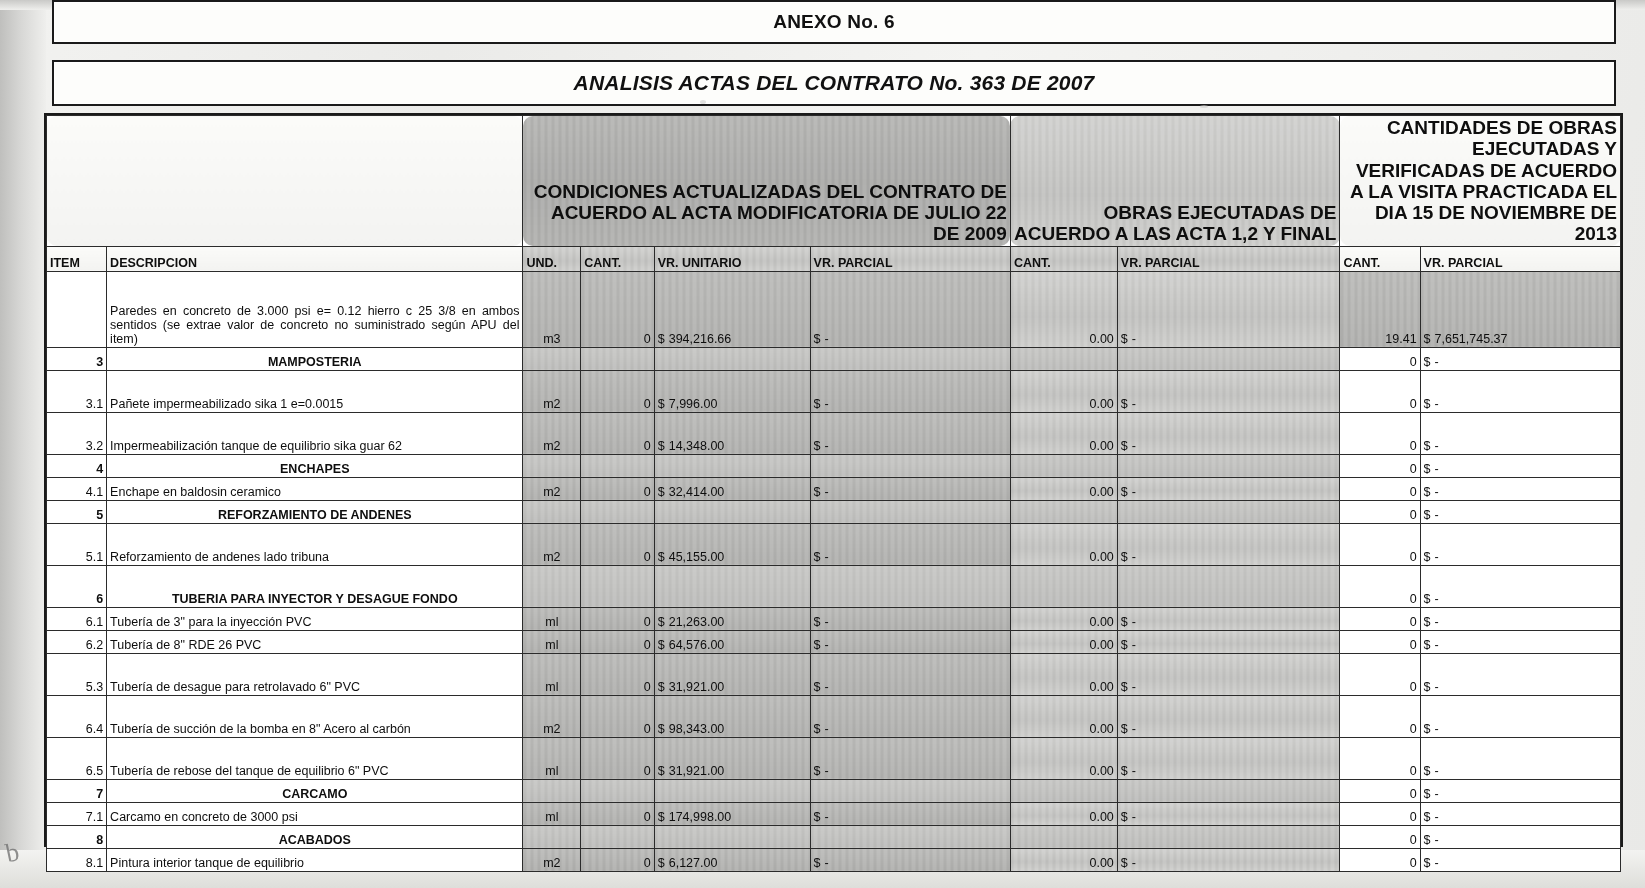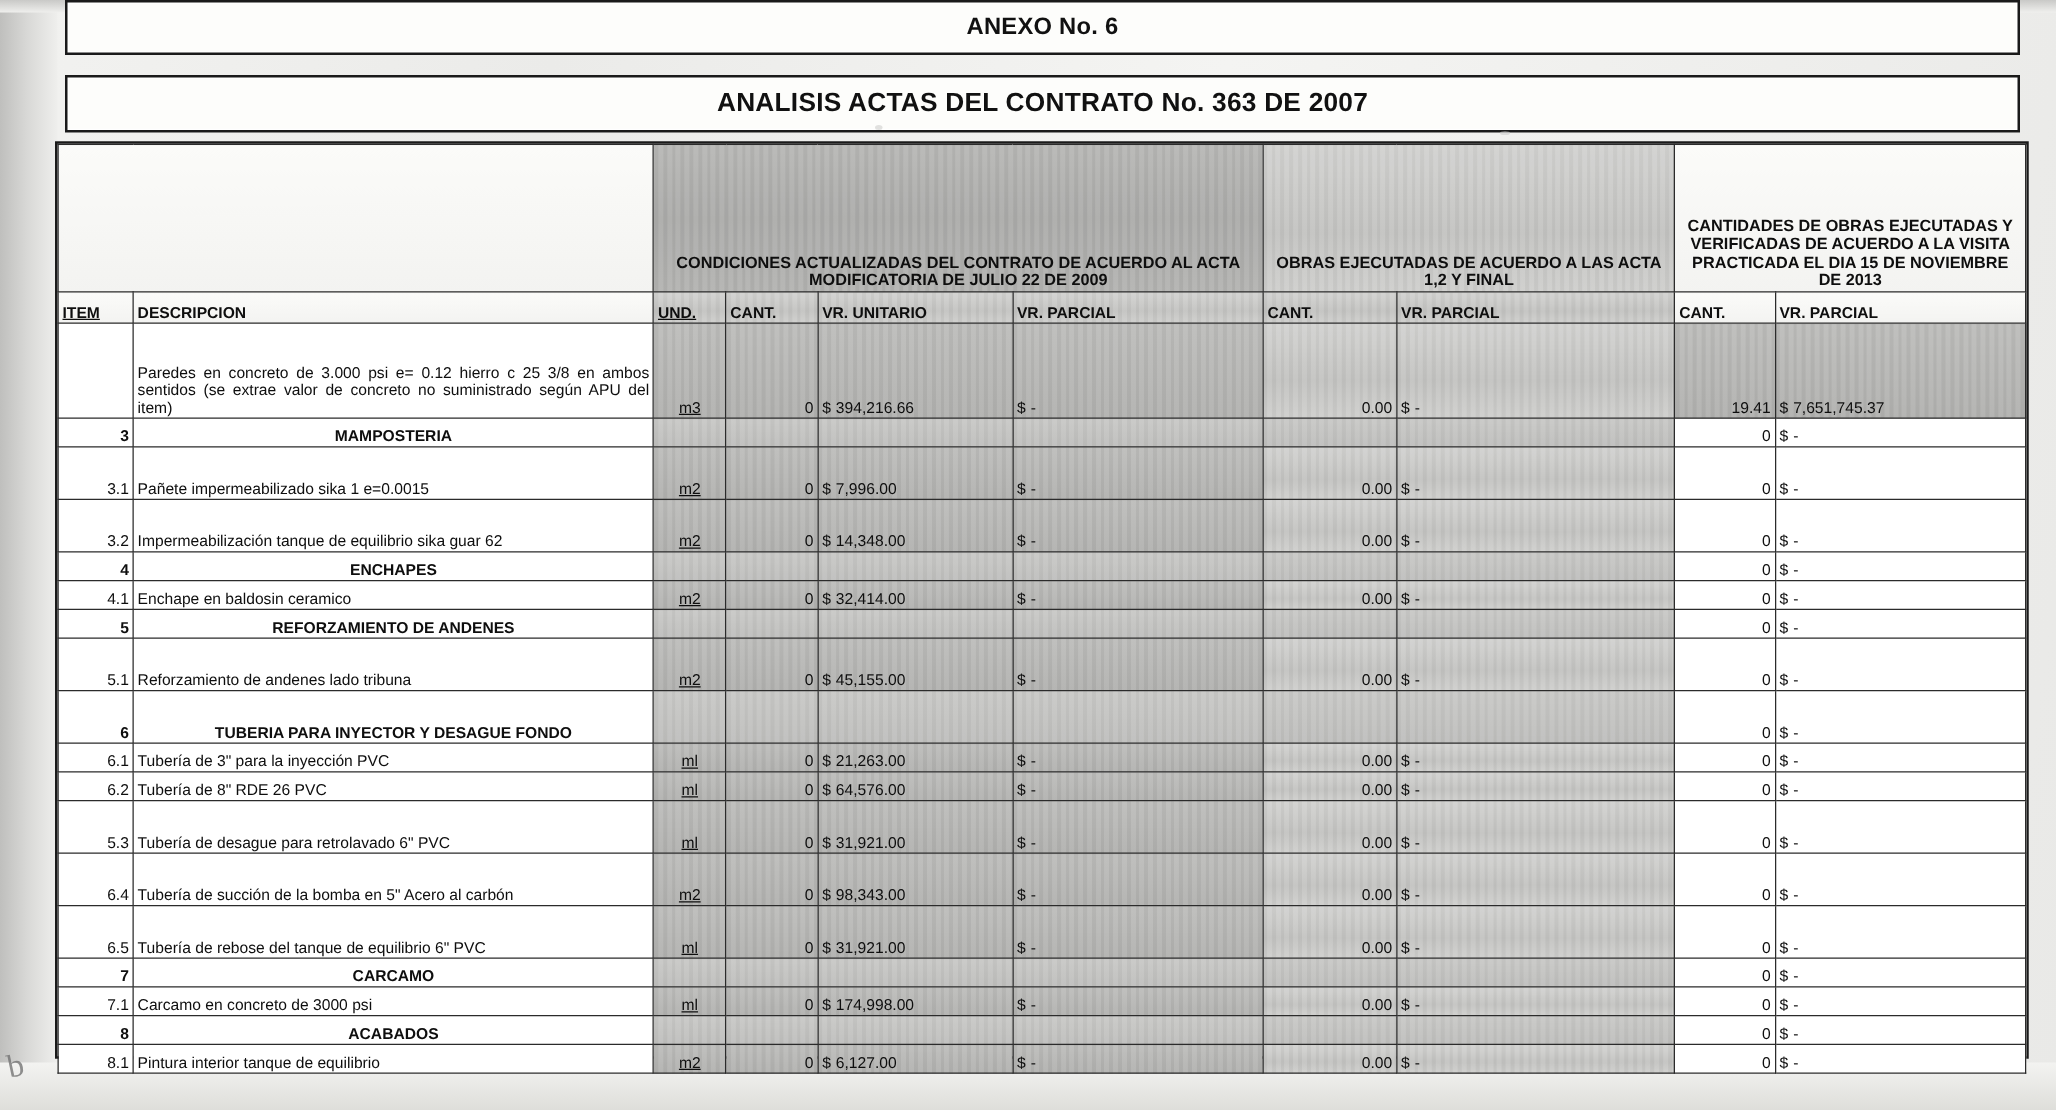--- a/index.html
+++ b/index.html
@@ -55,20 +55,21 @@
     color: #111;
     letter-spacing: .2px;
   }
   #banner-anexo {
     left: 52px; top: 0; width: 1560px; height: 40px;
     font-size: 19px;
   }
   #banner-analisis {
     left: 52px; top: 60px; width: 1560px; height: 42px;
     font-size: 21px;
+    font-style: italic;
   }
 
   
   .table-wrap {
     position: absolute;
     left: 44px;
     top: 113px;
     width: 1575px;
     height: 730px;
     border: 2px solid #1a1a1a;
@@ -96,25 +97,26 @@
   col.c-cant1  { width: 66px; }
   col.c-vu     { width: 140px; }
   col.c-vp1    { width: 180px; }
   col.c-cant2  { width: 96px; }
   col.c-vp2    { width: 200px; }
   col.c-cant3  { width: 72px; }
   col.c-vp3    { width: 180px; }
 
   
   .hdr-group {
-    text-align: center;
+    text-align: right;
     font-weight: bold;
-    font-size: 13px;
+    font-size: 19px;
     vertical-align: middle;
     padding: 6px 8px;
+    border-radius: 10px;
   }
   .shade-dark {
     background:
       repeating-linear-gradient(90deg, rgba(0,0,0,.045) 0 3px, rgba(255,255,255,.03) 3px 7px),
       linear-gradient(180deg,#b9b9b7 0%, #adadab 50%, #b5b5b3 100%);
   }
   .shade-mid {
     background:
       repeating-linear-gradient(90deg, rgba(0,0,0,.035) 0 3px, rgba(255,255,255,.03) 3px 7px),
       linear-gradient(180deg,#d3d3d1 0%, #c4c4c2 60%, #cfcfcd 100%);
@@ -138,21 +140,21 @@
     font-weight: bold;
     font-size: 12.5px;
     text-align: left;
     vertical-align: middle;
     height: 22px;
     padding: 2px 4px;
   }
   .hdr-sub td.ctr { text-align: left; }
 
   td.num   { text-align: right; }
-  td.ctr   { text-align: center; text-decoration: underline; }
+  td.ctr   { text-align: center; }
   td.item  { text-align: right; font-weight: normal; padding-right: 4px; }
   td.item.bold { font-weight: bold; }
   td.desc  { text-align: left; }
   td.desc.just { text-align: justify; }
   td.desc.bold { font-weight: bold; text-align: center; }
 
   .dollar {
     display: flex;
     justify-content: space-between;
     align-items: baseline;
@@ -553,21 +555,21 @@
             <td class="num white-cell">0</td>
             <td class="num white-cell">
               <span class="dollar">
                 <span class="sym">$</span>
                 <span class="val">-</span>
               </span>
             </td>
           </tr>
           <tr class="r-two">
             <td class="item white-cell">6.4</td>
-            <td class="desc white-cell">Tubería de succión de la bomba en 5" Acero al carbón</td>
+            <td class="desc white-cell">Tubería de succión de la bomba en 8" Acero al carbón</td>
             <td class="ctr shade-row">m2</td>
             <td class="num shade-row">0</td>
             <td class="num shade-row">
               <span class="dollar">
                 <span class="sym">$</span>
                 <span class="val">98,343.00</span>
               </span>
             </td>
             <td class="num shade-row">
               <span class="dollar">

